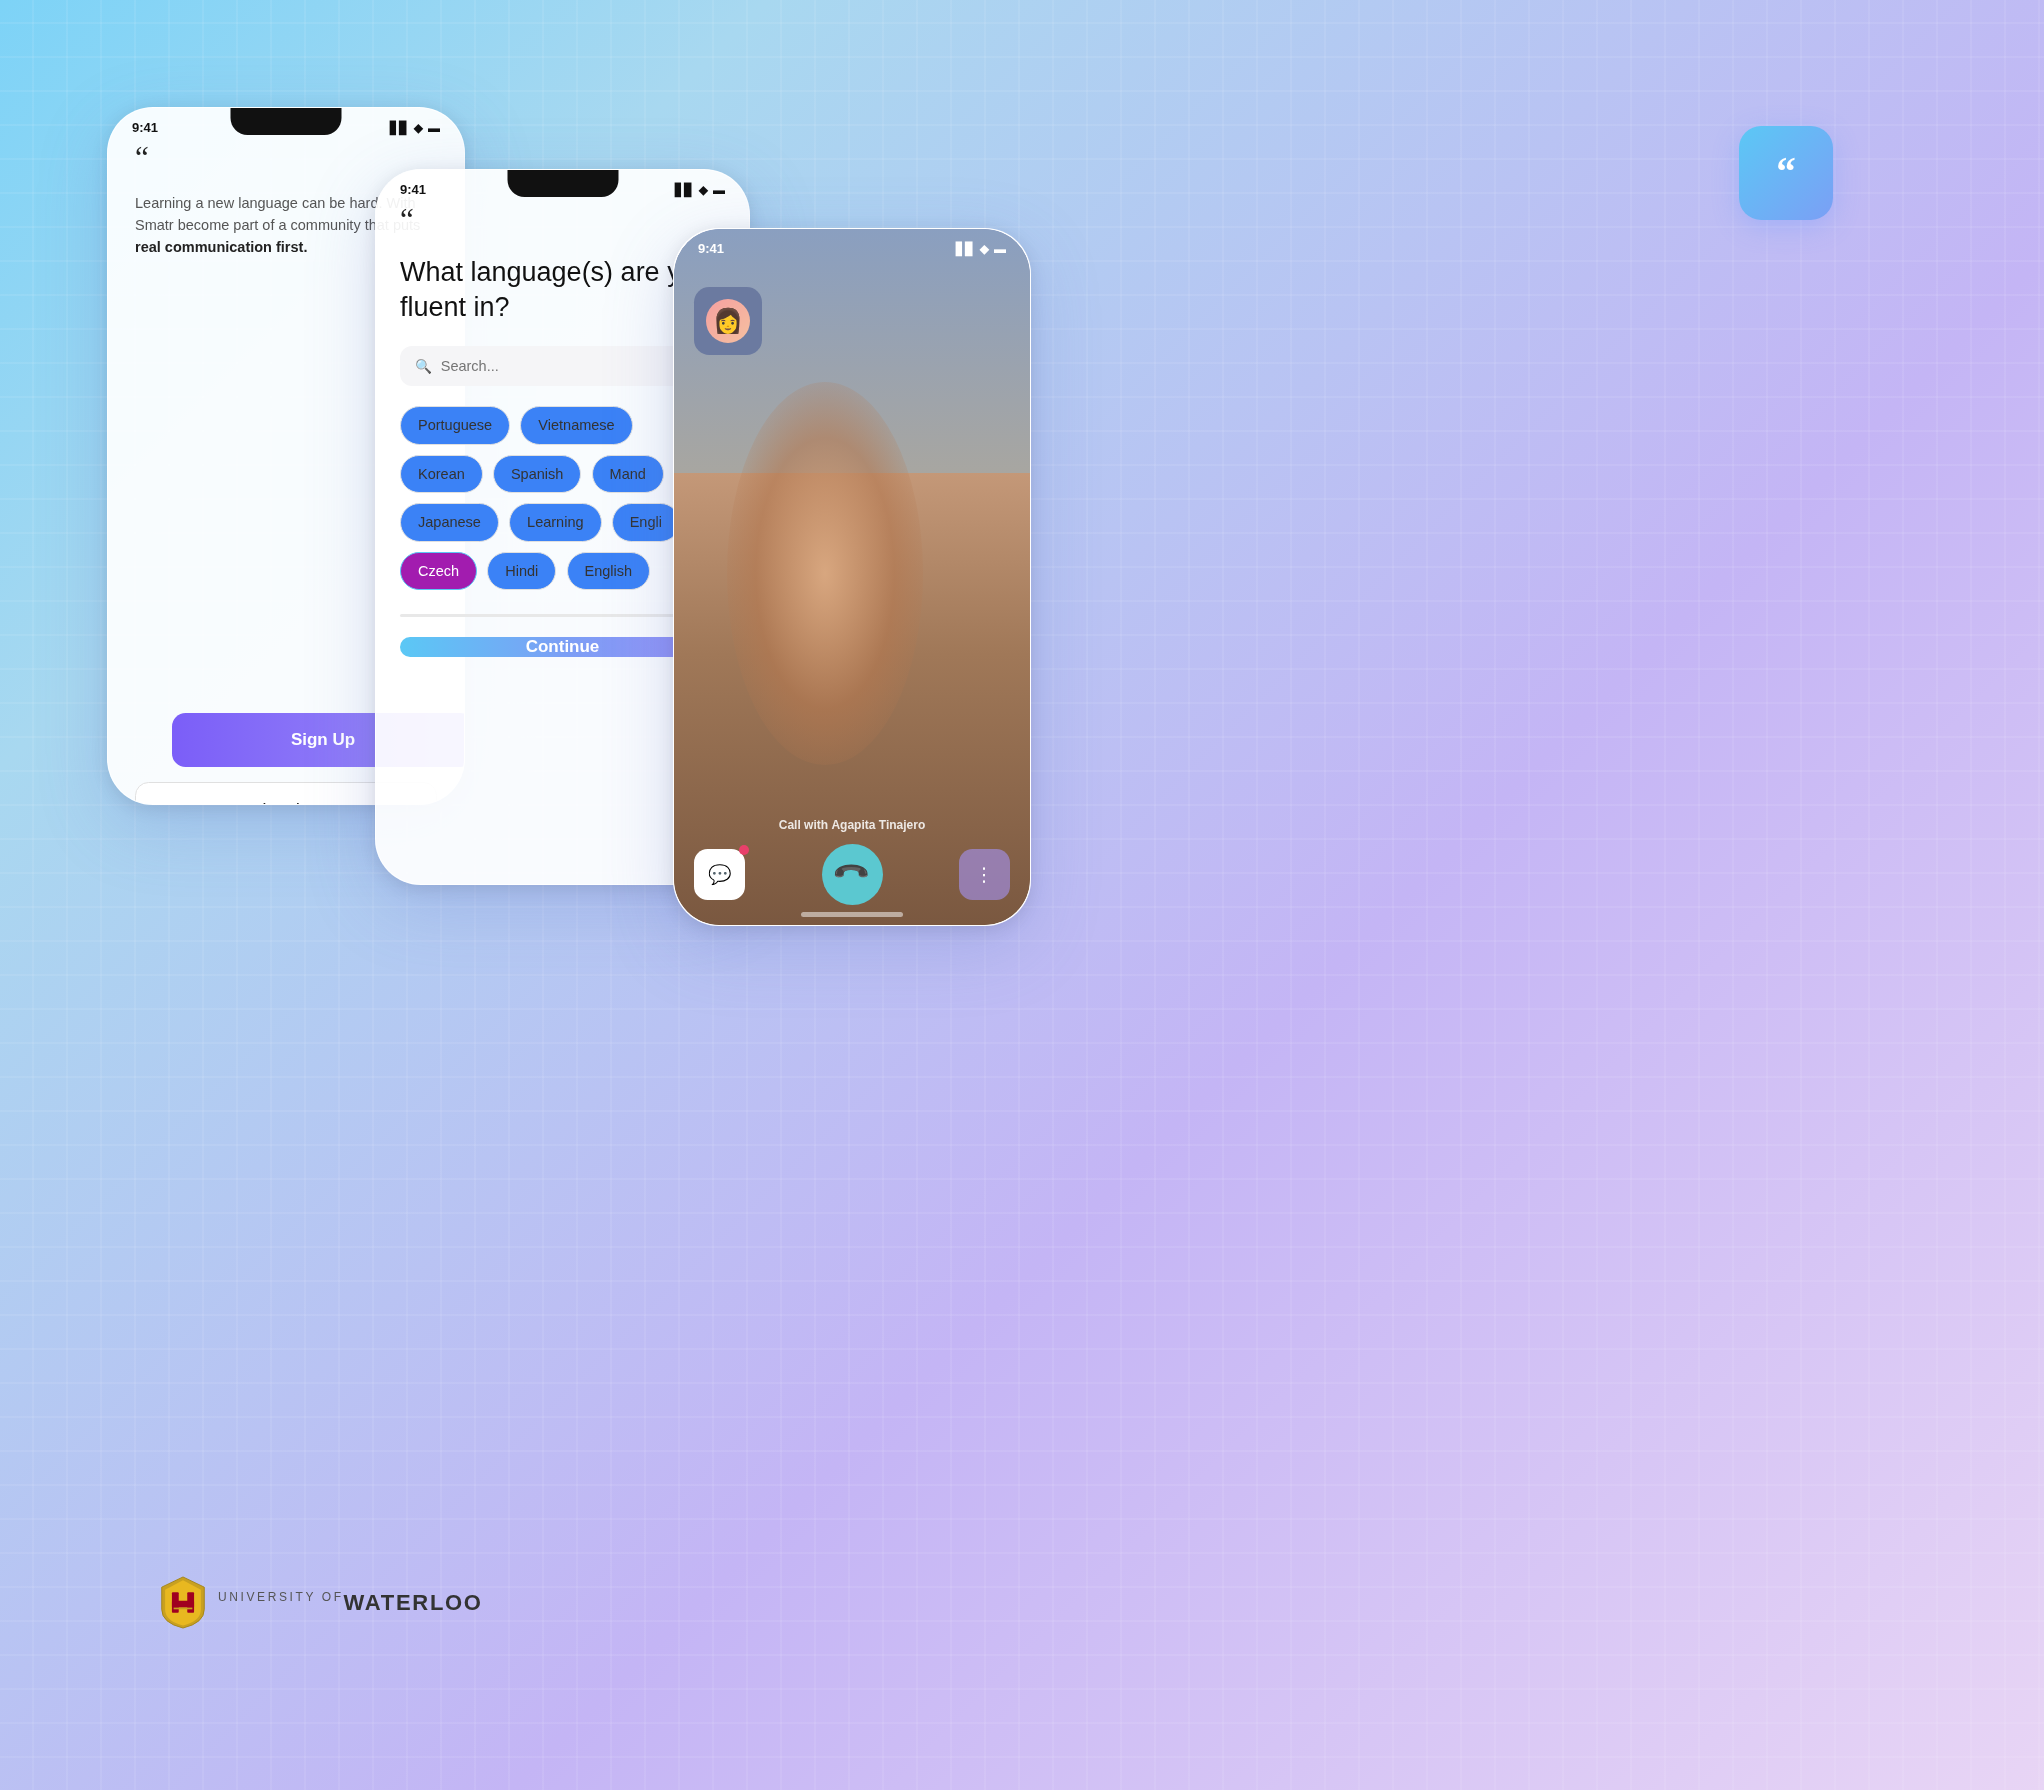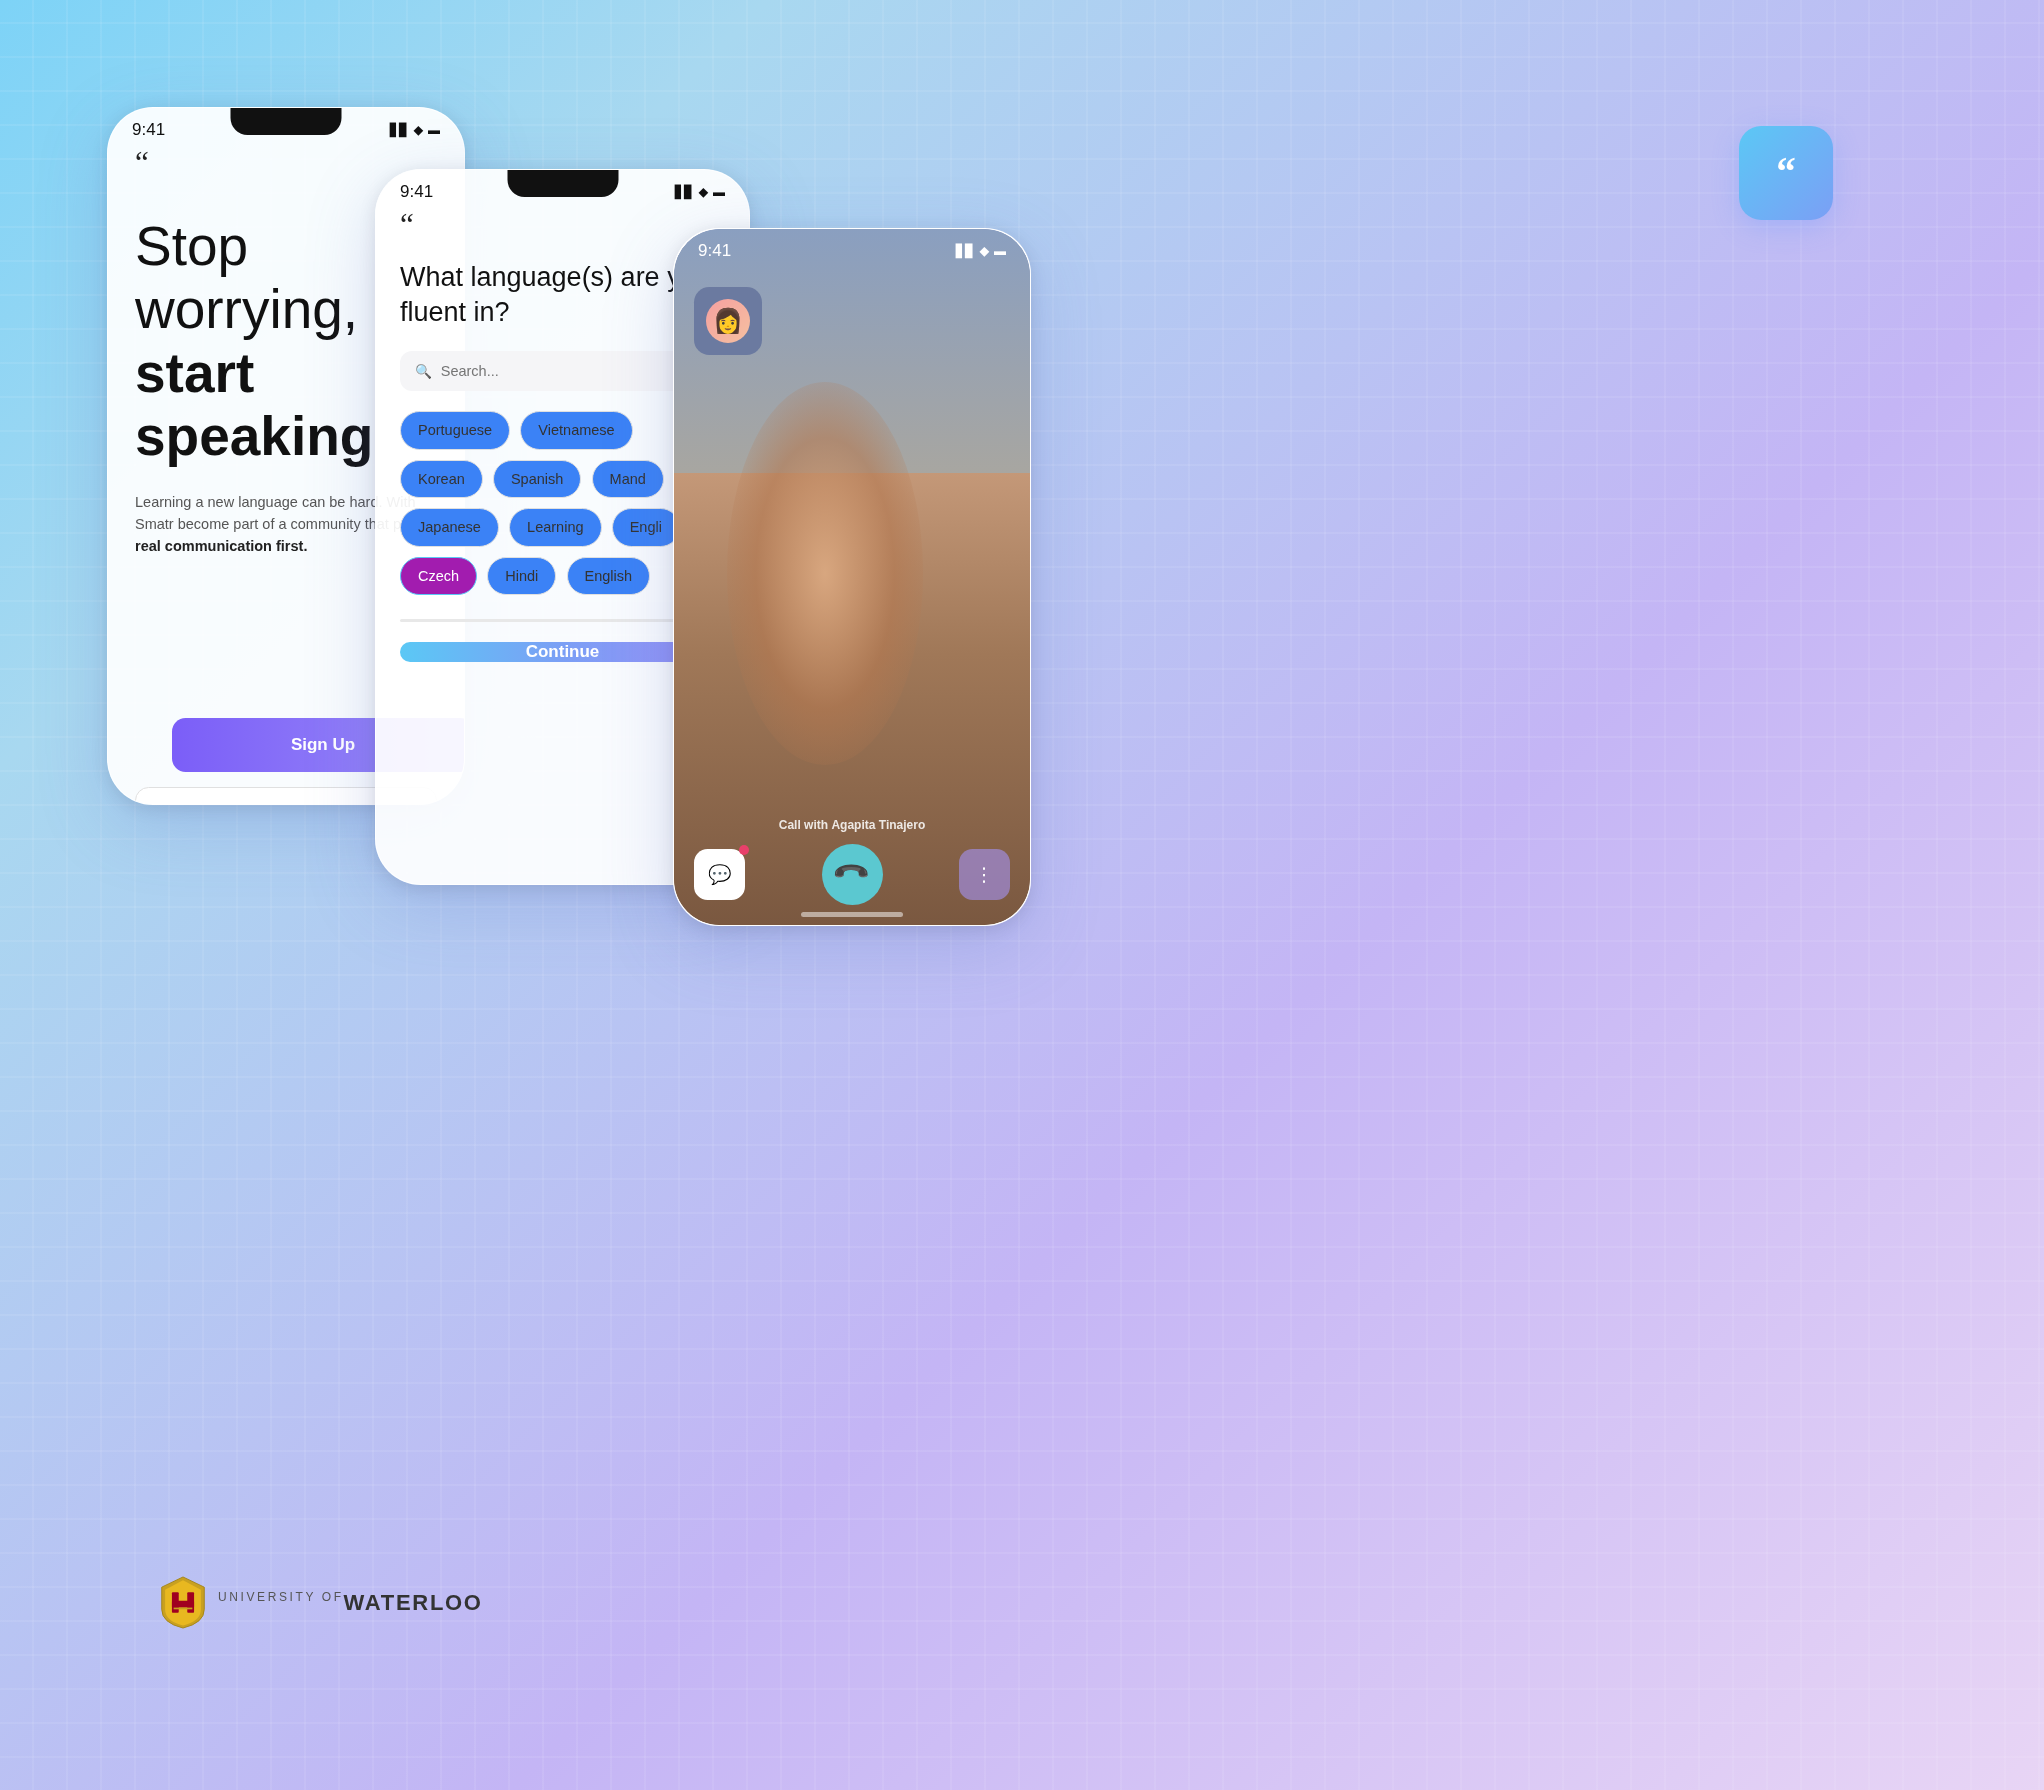--- a/index.html
+++ b/index.html
@@ -136,21 +136,21 @@
     
     .status-bar {
       display: flex;
       align-items: center;
       justify-content: space-between;
       padding: 12px 24px 6.8px;
       font-size: 12.8px;
       font-weight: 600;
       color: #111;
     }
-    .status-time { font-weight: 400; font-size: 17px; }
+    .status-time { font-weight: 700; font-size: 13px; }
     .status-icons { display: flex; align-items: center; gap: 5.1px; font-size: 12px; }
 
     
     .notch {
       position: absolute;
       top: 0;
       left: 50%;
       transform: translateX(-50%);
       width: 111px;
       height: 27px;
@@ -405,26 +405,20 @@
     <div class="status-bar">
       <span class="status-time">9:41</span>
       <div class="status-icons">
         <span>▋▊</span>
         <span>◆</span>
         <span>▬</span>
       </div>
     </div>
     <div class="phone-1-content" style="display: flex; flex-direction: column;">
       <div class="quote-icon">“</div>
-      <div class="hero-title" style="margin-top: 17px;">
-        <span>Stop</span><br>
-        <span>worrying,</span><br>
-        <strong><span>start</span><br>
-        <span>speaking</span></strong>
-      </div>
       <p class="hero-sub" style="margin-top: 0px;">
         <span>Learning a new language can be hard. With Smatr become part of a community that puts</span><br>
         <strong>real communication first.</strong>
       </p>
       <div style="margin-top: auto; padding-top: 34px;">
         <button class="btn-signup">Sign Up</button>
         <button class="btn-login">Log In</button>
       </div>
 
     </div>

